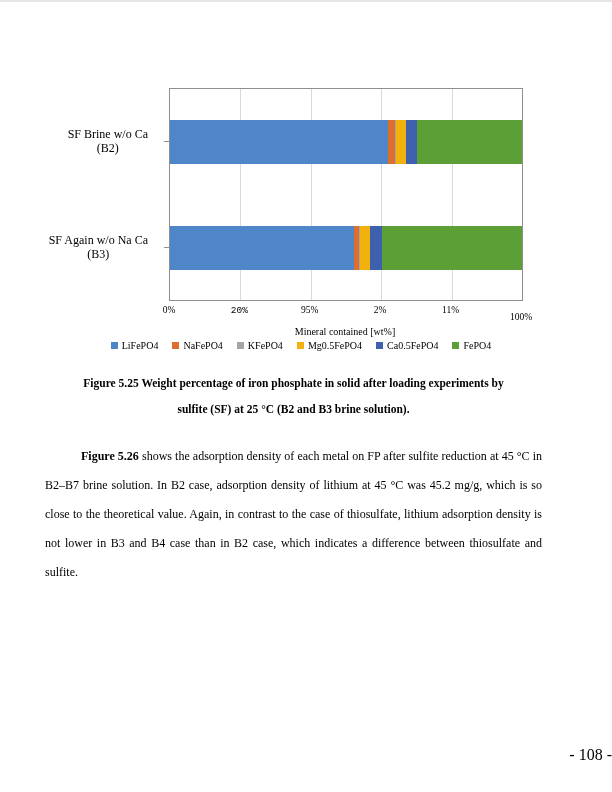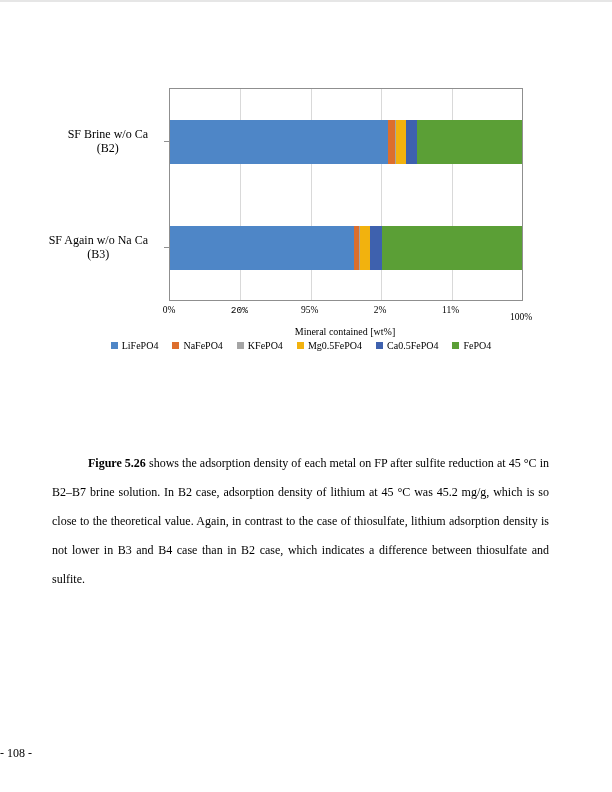--- a/index.html
+++ b/index.html
@@ -60,26 +60,26 @@
   .legend-item { display: flex; align-items: center; white-space: nowrap; }
   .swatch { width: 7px; height: 7px; display: inline-block; margin-right: 4px; }
   
   .caption {
     position: absolute; left: 45px; top: 368px; width: 497px;
     text-align: center; font-weight: bold;
     font-size: 11.5px; line-height: 26px;
   }
   .body-text {
     position: absolute; left: 45px; top: 440px; width: 497px;
-    margin: 7px; text-align: justify; text-indent: 36px;
+    margin: 0; text-align: justify; text-indent: 36px;
     font-size: 12px; line-height: 29px;
   }
   .page-number {
     position: absolute; left: 0; top: 744px; width: 100%;
-    text-align: left; font-size: 12px;
+    text-align: right; font-size: 16px;
   }
 </style>
 </head>
 <body>
 
 <div class="page">
 
   <div>
     <div class="plot" id="plot">
         <div class="gridline" style="left: 20%;"></div>
@@ -143,20 +143,24 @@
           <span class="swatch" style="background: rgb(62, 97, 174);"></span>
           <span>Ca0.5FePO4</span>
         </div>
         <div class="legend-item">
           <span class="swatch" style="background: rgb(91, 159, 54);"></span>
           <span>FePO4</span>
         </div>
       </div>
   </div>
 
+  <div class="caption">
+    <div>Figure 5.25 Weight percentage of iron phosphate in solid after loading experiments by</div>
+    <div>sulfite (SF) at 25 °C (B2 and B3 brine solution).</div>
+  </div>
 
   <p class="body-text"><b>Figure 5.26</b><span> shows the adsorption density of each metal on FP after sulfite reduction at 45 °C in B2–B7 brine solution. In B2 case, adsorption density of lithium at 45 °C was 45.2 mg/g, which is so close to the theoretical value. Again, in contrast to the case of thiosulfate, lithium adsorption density is not lower in B3 and B4 case than in B2 case, which indicates a difference between thiosulfate and sulfite.</span></p>
 
   <div class="page-number">- 108 -</div>
 
 <div class="y-tick" style="top: 139px;"></div>
     <div class="y-tick" style="top: 245px;"></div>
   </div>
 
 </body></html>

